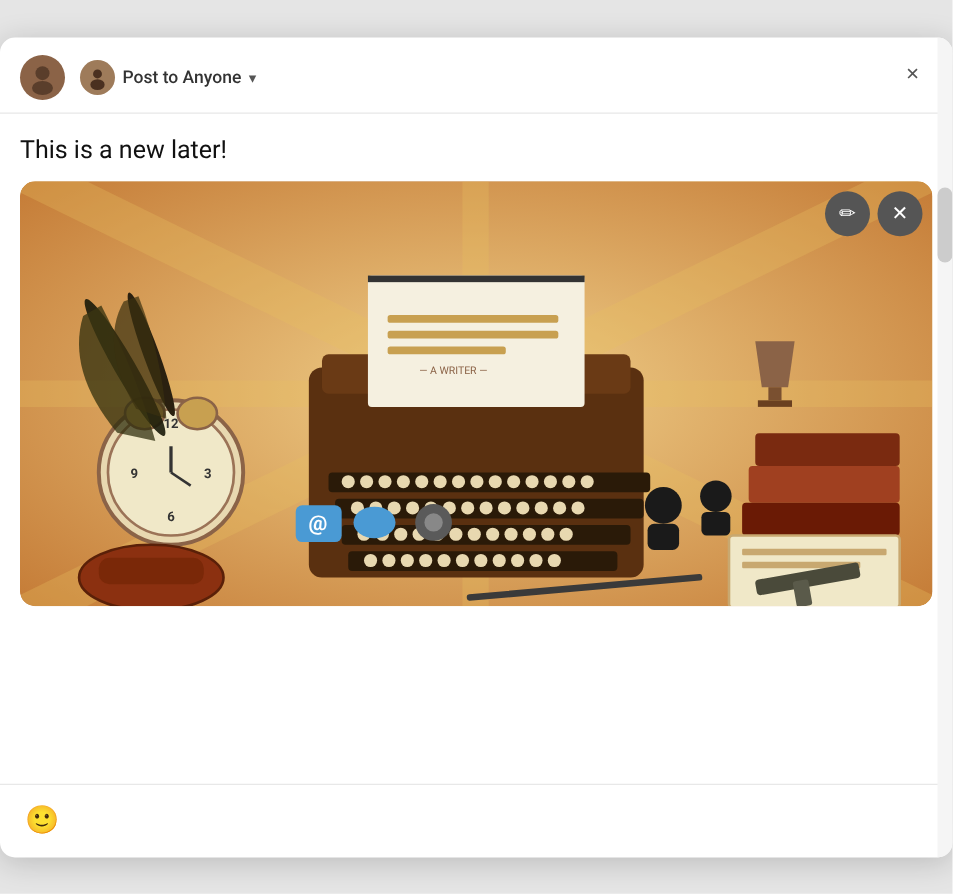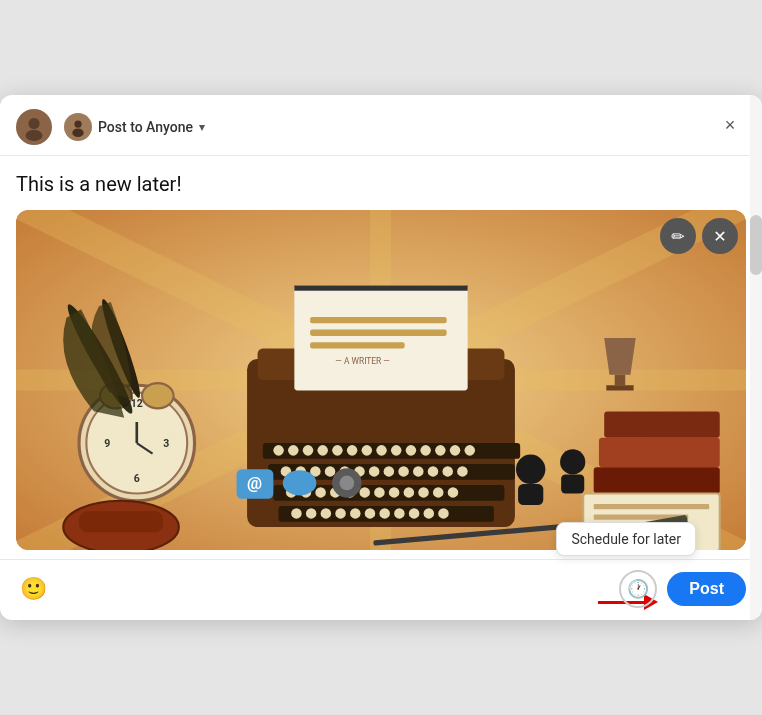--- a/index.html
+++ b/index.html
@@ -6,21 +6,21 @@
     body {
       font-family: -apple-system, BlinkMacSystemFont, 'Segoe UI', Roboto, sans-serif;
       background: #e5e5e5;
       display: flex;
       justify-content: center;
       align-items: center;
       min-height: 100vh;
     }
     .modal-container {
       width: 762px;
-      height: 525px;
+      height: 656px;
       background: #fff;
       border-radius: 12px;
       box-shadow: 0 4px 24px rgba(0,0,0,0.18);
       display: flex;
       flex-direction: column;
       position: relative;
       overflow: hidden;
     }
     .modal-header {
       display: flex;
@@ -435,30 +435,14 @@
         </svg>
       </div>
     </div>
   </div>
 
   <div class="modal-footer">
     <button class="emoji-button">
       <span>🙂</span>
     </button>
 
-    <div class="footer-right">
-
-      <div class="schedule-tooltip">
-        <span>Schedule for later</span>
-      </div>
-
-      <div class="arrow-indicator" style="position:absolute;bottom:-2px;right:88px;display:flex;align-items:center;">
-        <div style="width:46px;height:3px;background:#dd0000;"></div>
-        <div style="width:0;height:0;border-top:8px solid transparent;border-bottom:8px solid transparent;border-left:14px solid #dd0000;"></div>
-      </div>
-
-      <button class="schedule-btn">
-        <span style="font-size:18px;">🕐</span>
-      </button>
-      <button class="post-button">Post</button>
-    </div>
   </div>
 </div>
 
 </body></html>

